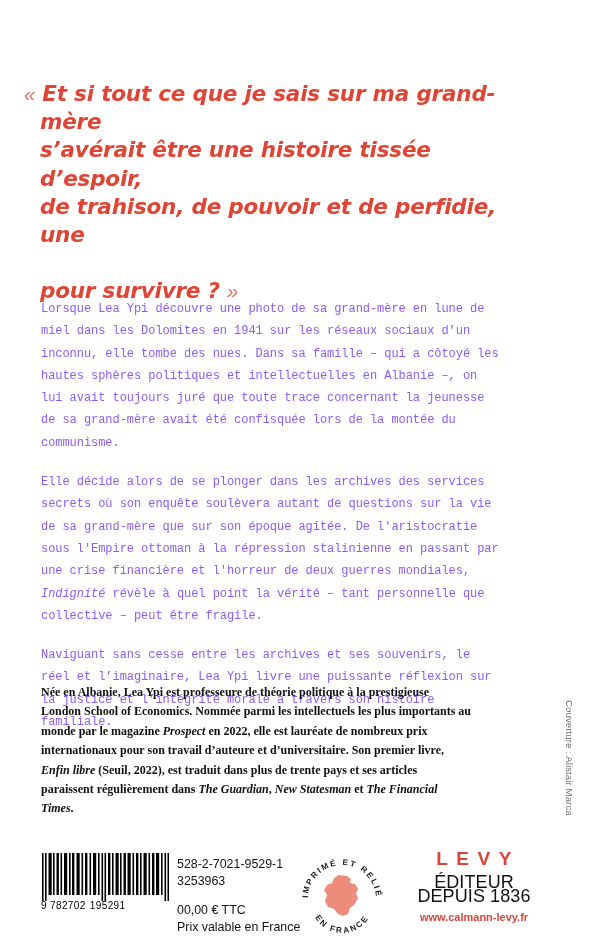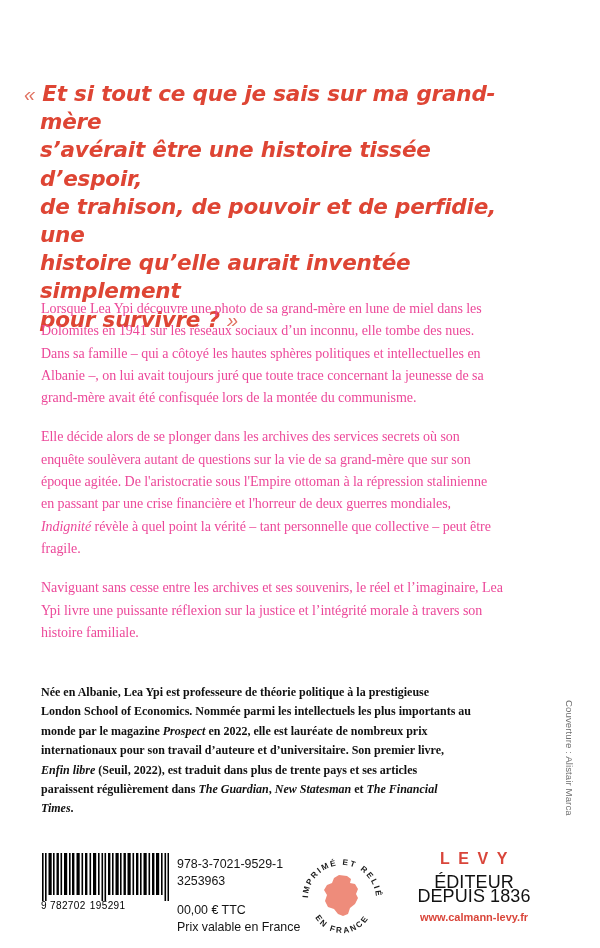--- a/index.html
+++ b/index.html
@@ -45,24 +45,24 @@
 
   
   .body-copy {
     position: absolute;
     left: 41px;
     top: 298px;
     width: 462px;
   }
   .body-copy p {
     margin: 0 0 17px 0;
-    font-family: Liberation Serif, serif;
-    font-size: 14px;
+    font-family: Liberation Mono, monospace;
+    font-size: 12px;
     line-height: 22.3px;
-    color: #ec4899;
+    color: #8b5cf6;
     letter-spacing: -0.05px;
   }
   .body-copy p:last-child { margin-bottom: 0; }
   .body-copy i { font-style: italic; }
 
   
   .bio {
     position: absolute;
     left: 41px;
     top: 683px;
@@ -143,21 +143,21 @@
     font-weight: bold;
     font-size: 19px;
     letter-spacing: 6.2px;
     color: #D9453A;
     line-height: 20px;
     padding-left: 6px;
   }
   .pub-levy {
     font-family: "Liberation Sans", sans-serif;
     font-weight: bold;
-    font-size: 16px;
+    font-size: 19px;
     letter-spacing: 8.5px;
     color: #D9453A;
     line-height: 17px;
     margin-top: -4px;
     padding-left: 8px;
   }
   .pub-tagline {
     font-family: "Liberation Sans", sans-serif;
     font-size: 18px;
     letter-spacing: 0.1px;
@@ -186,21 +186,21 @@
     font-size: 9.6px;
     color: #6e6e6e;
     white-space: nowrap;
     letter-spacing: 0.1px;
   }
 </style>
 </head>
 <body>
 
 <div class="quote-block">
-  <p class="quote-text"><span class="guillemet">«</span> <span>Et si tout ce que je sais sur ma grand-mère</span><br><span>s’avérait être une histoire tissée d’espoir,</span><br><span>de trahison, de pouvoir et de perfidie, une</span><br><span>histoire qu’elle aurait inventée simplement</span><br><span>pour survivre ?</span> <span class="guillemet">»</span></p>
+  <p class="quote-text"><span class="guillemet">«</span> <span>Et si tout ce que je sais sur ma grand-mère</span><br><span>s’avérait être une histoire tissée d’espoir,</span><br><span>de trahison, de pouvoir et de perfidie, une</span><br><br><span>pour survivre ?</span> <span class="guillemet">»</span></p>
 </div>
 
 <div class="body-copy">
   <p>Lorsque Lea Ypi découvre une photo de sa grand-mère en lune de miel dans les Dolomites en 1941 sur les réseaux sociaux d’un inconnu, elle tombe des nues. Dans sa famille – qui a côtoyé les hautes sphères politiques et intellectuelles en Albanie –, on lui avait toujours juré que toute trace concernant la jeunesse de sa grand-mère avait été confisquée lors de la montée du communisme.</p>
   <p><span>Elle décide alors de se plonger dans les archives des services secrets où son enquête soulèvera autant de questions sur la vie de sa grand-mère que sur son époque agitée. De l'aristocratie sous l'Empire ottoman à la répression stalinienne en passant par une crise financière et l'horreur de deux guerres mondiales, </span><i>Indignité</i><span> révèle à quel point la vérité – tant personnelle que collective – peut être fragile.</span></p>
   <p>Naviguant sans cesse entre les archives et ses souvenirs, le réel et l’imaginaire, Lea Ypi livre une puissante réflexion sur la justice et l’intégrité morale à travers son histoire familiale.</p>
 </div>
 
 <div class="bio"><span>Née en Albanie, Lea Ypi est professeure de théorie politique à la prestigieuse London School of Economics. Nommée parmi les intellectuels les plus importants au monde par le magazine </span><i>Prospect</i><span> en 2022, elle est lauréate de nombreux prix internationaux pour son travail d’auteure et d’universitaire. Son premier livre, </span><i>Enfin libre</i><span> (Seuil, 2022), est traduit dans plus de trente pays et ses articles paraissent régulièrement dans </span><i>The Guardian</i><span>, </span><i>New Statesman</i><span> et </span><i>The Financial Times</i><span>.</span></div>
 
@@ -241,21 +241,21 @@
         <rect x="115" y="0" width="3.2" height="42"></rect>
         <rect x="120" y="0" width="1.6" height="42"></rect>
         <rect x="123.5" y="0" width="1.6" height="48"></rect>
         <rect x="126.5" y="0" width="1.6" height="48"></rect>
       </g>
     </svg>
     <div class="barcode-digits"><span class="lead">9</span><span class="grp">782702</span><span>195291</span></div>
   </div>
 
   <div class="isbn-block">
-    <div>978-3-7021-9529-1</div>
+    <div>528-2-7021-9529-1</div>
     <div>3253963</div>
     <span class="spacer"></span>
     <div>00,00 € TTC</div>
     <div>Prix valable en France</div>
   </div>
 
   <div class="stamp">
     <svg viewBox="0 0 88 88" width="88" height="88">
       <defs>
         <path id="arcTop" d="M 10,47 A 34,34 0 0 1 78,47"></path>

